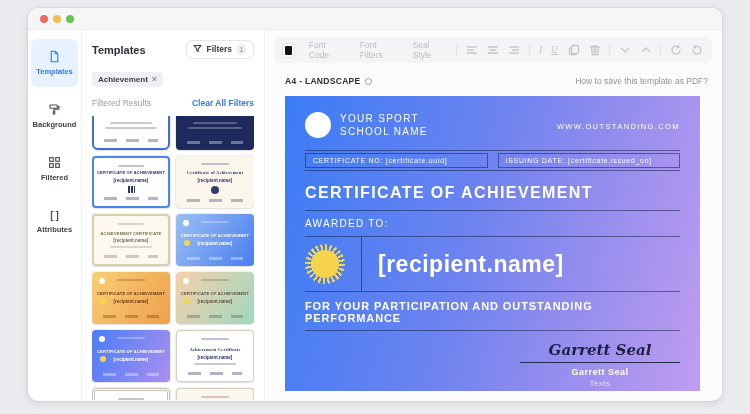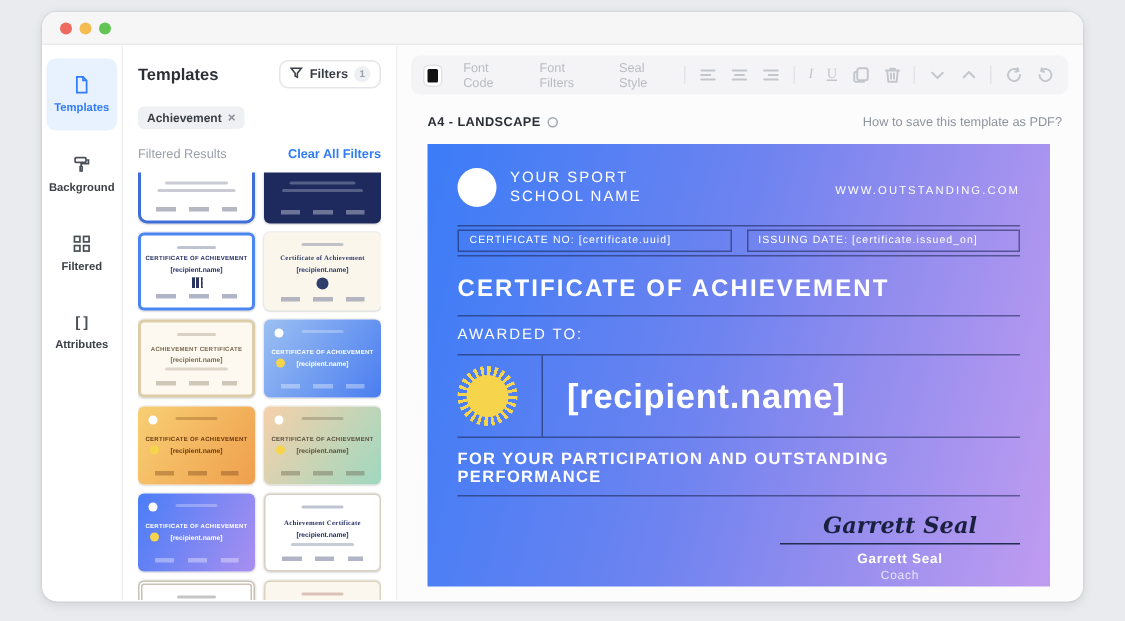--- a/index.html
+++ b/index.html
@@ -336,19 +336,19 @@
           <span class="v-div"></span>
           <span class="c-recip">[recipient.name]</span>
         </div>
         <div class="rule" style="margin-top:0"></div>
         <div class="c-sub">FOR YOUR PARTICIPATION AND OUTSTANDING PERFORMANCE</div>
         <div class="rule" style="margin-top:6px"></div>
         <div class="sig">
           <div class="sig-script">Garrett Seal</div>
           <div class="sig-line"></div>
           <div class="sig-name">Garrett Seal</div>
-          <div class="sig-role">Coach</div>
+          <div class="sig-role">Texts</div>
         </div>
       </div>
     </div>
 
   </div>
 </div>
 
 </body></html>

